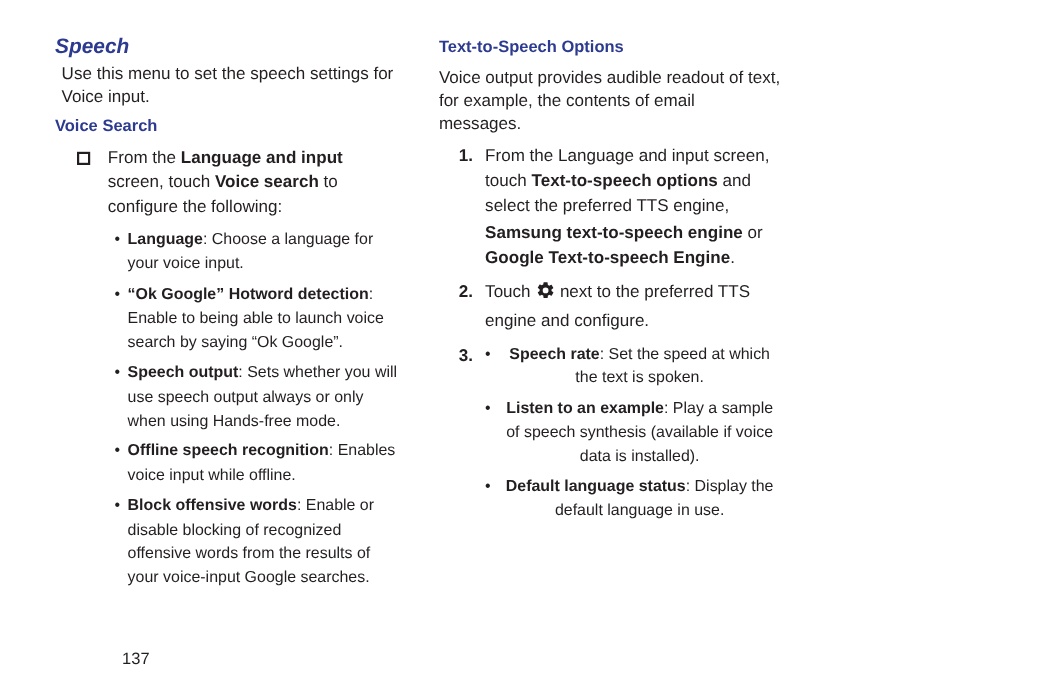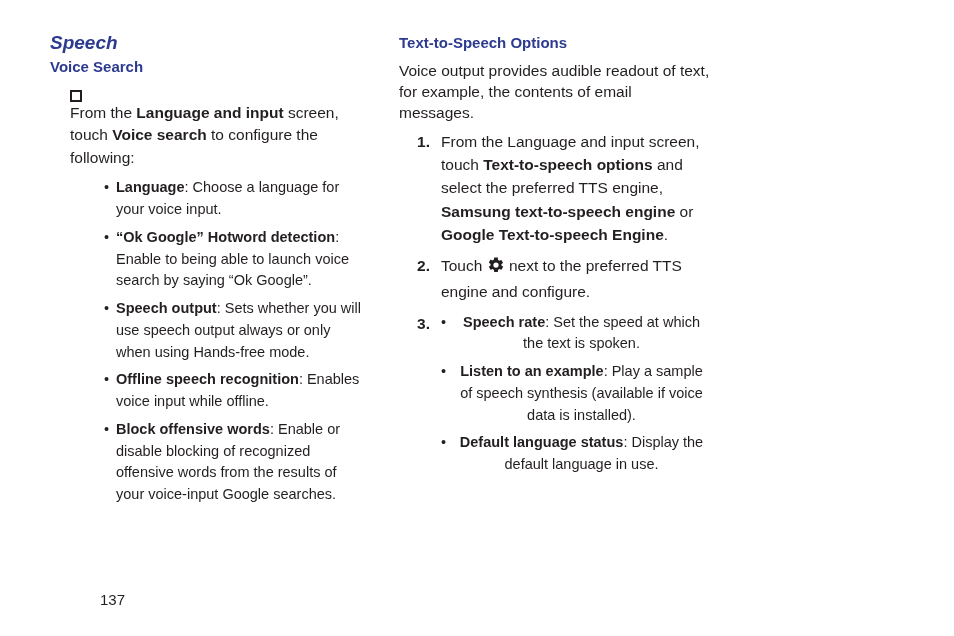--- a/index.html
+++ b/index.html
@@ -42,21 +42,20 @@
     font-weight: bold;
     color: #2c3a8f;
     font-size: 15px;
     margin: 0 0 10px 0;
   }
   
   .sq-row {
     display: flex;
     margin-left: 20px;
     margin-bottom: 8px;
-    flex-direction: column;
   }
   .sq-bullet {
     width: 8px; height: 8px;
     border: 2px solid #231f20;
     margin-top: 5px;
     flex: none;
     margin-right: 16px;
   }
   .sq-text {
     font-size: 15.5px;
@@ -118,36 +117,37 @@
   ul.dash2 > li::before {
     content: "•";
     position: absolute;
     left: 0;
     top: 0;
   }
   b { font-weight: bold; }
   .pageno {
     position: absolute;
     bottom: 28px;
-    left: 100px;
+    left: 111px;
     font-size: 15px;
   }
   .gear {
     display: inline-block;
     vertical-align: -3px;
   }
 </style>
 </head>
 <body>
 
 <div class="page">
   <div class="cols">
 
     <div class="col">
       <div class="h-section">Speech</div>
+      <div class="intro">Use this menu to set the speech settings for Voice input.</div>
       <div class="h-sub">Voice Search</div>
 
       <div class="sq-row">
         <div class="sq-bullet"></div>
         <div class="sq-text">
           <span>From the </span><b>Language and input</b><span> screen, touch </span><b>Voice search</b><span> to configure the following:</span>
         </div>
       </div>
 
       <ul class="dash">

